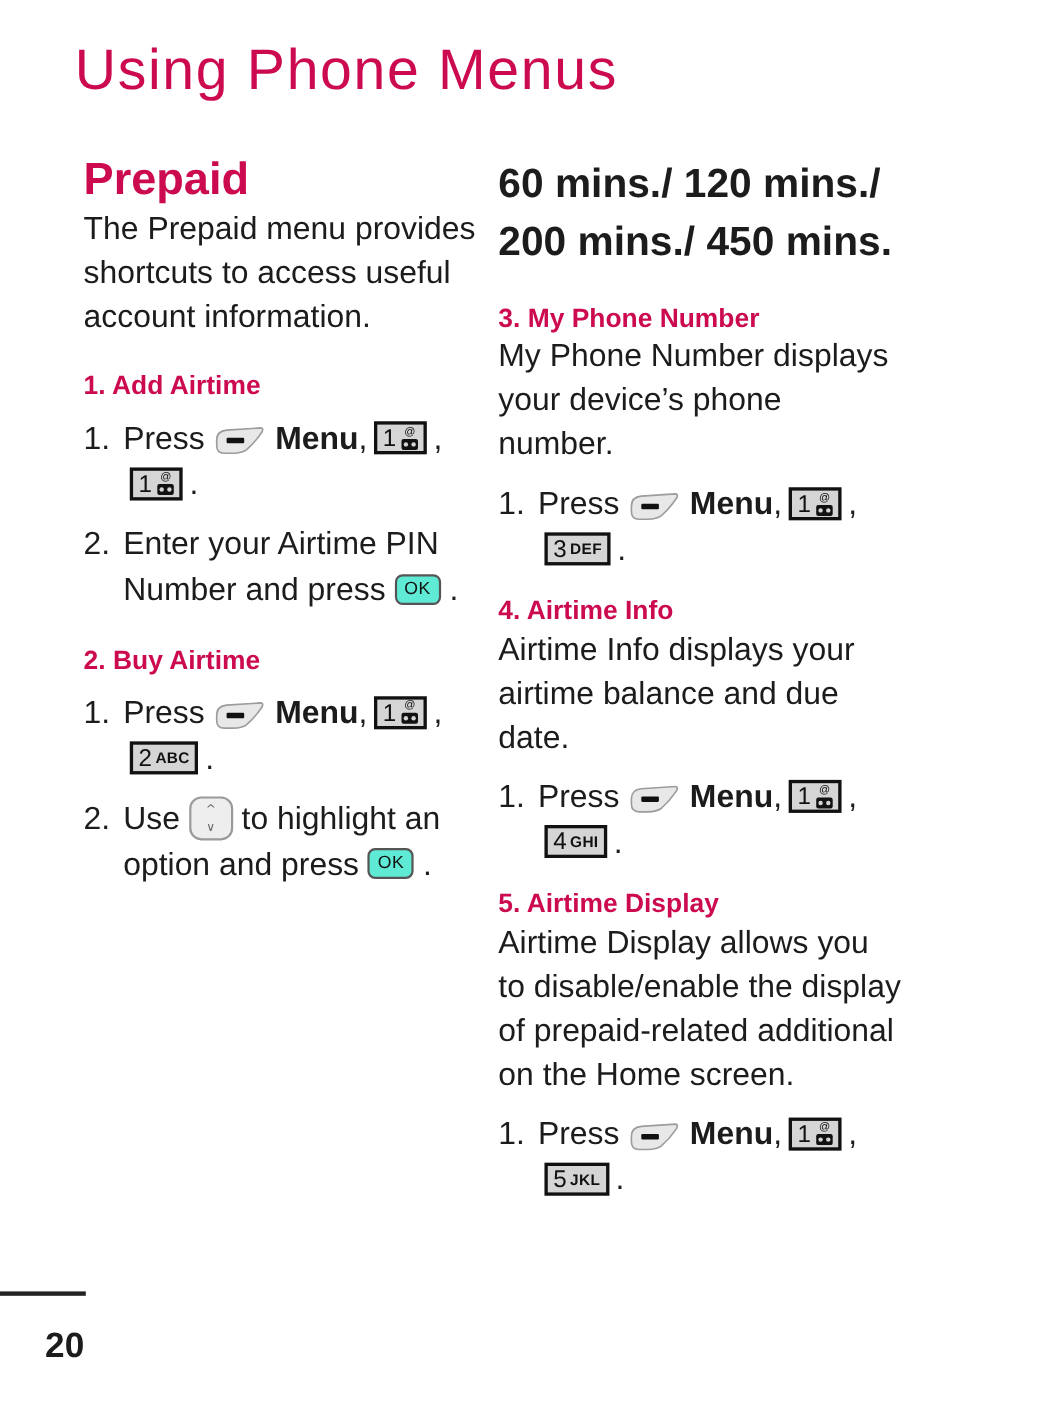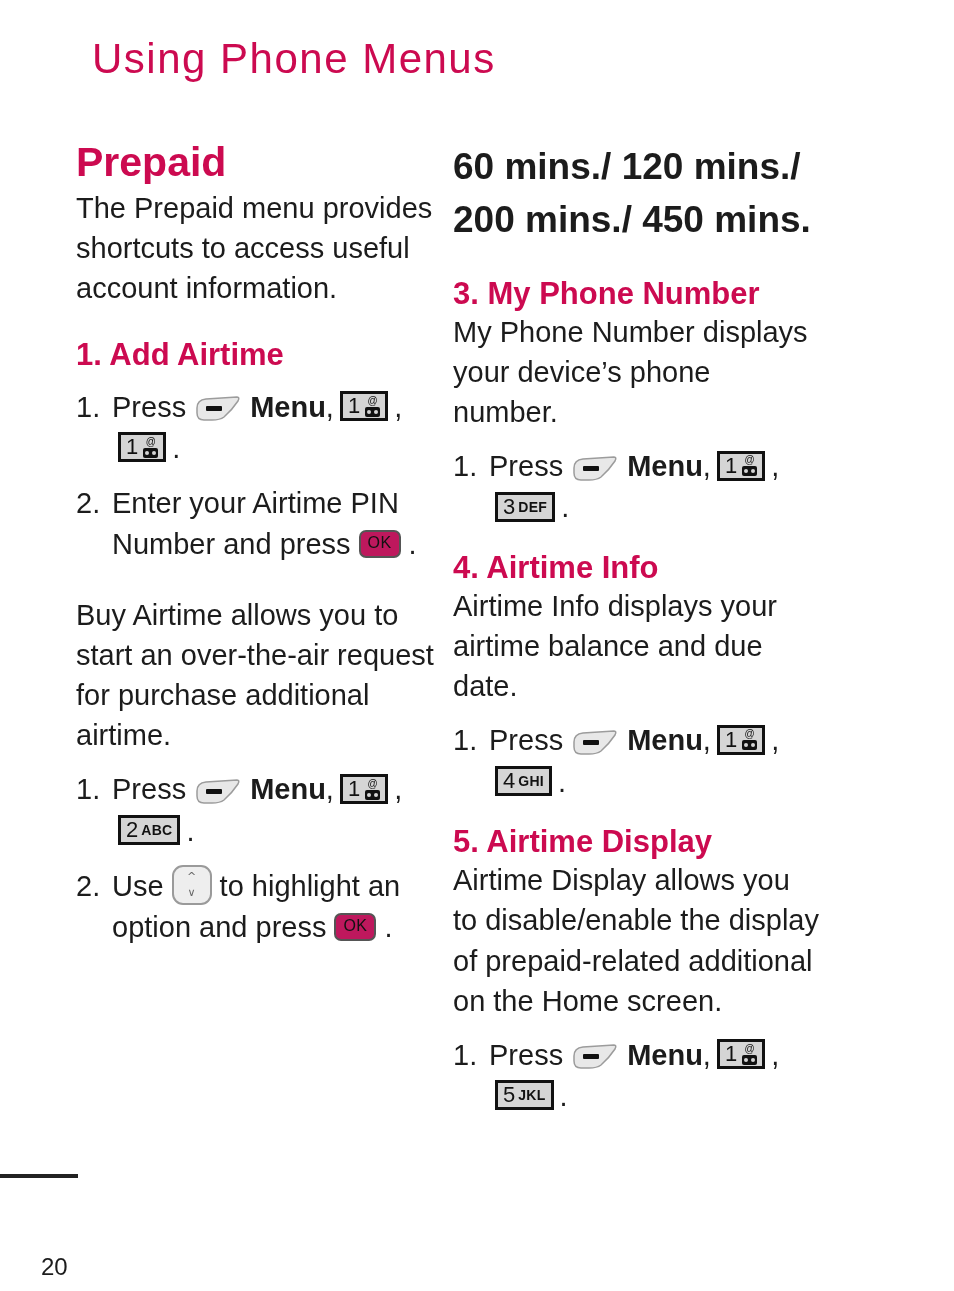--- a/index.html
+++ b/index.html
@@ -17,23 +17,23 @@
   .page {
     position: relative;
     width: 954px;
     height: 1291px;
     padding: 0;
   }
 
   
   .chapter-title {
     position: absolute;
-    left: 92px;
+    left: 68px;
     top: 36px;
-    font-size: 42px;
+    font-size: 52px;
     font-weight: 400;
     letter-spacing: 1.5px;
     color: #cc0a50;
     line-height: 1.1;
     white-space: nowrap;
   }
 
   
   .columns {
     position: absolute;
@@ -53,21 +53,21 @@
     color: #cc0a50;
     font-weight: bold;
     margin: 0;
     line-height: 1.12;
   }
   h2.main-head {
     font-size: 41px;
     margin-bottom: 2px;
   }
   h2.sub-head {
-    font-size: 31px;
+    font-size: 24px;
     margin-bottom: 1px;
   }
   .spacer-lg { height: 30px; }
   .spacer-md { height: 22px; }
 
   p.body-text {
     margin: 0;
     font-size: 29px;
     line-height: 1.38;
     color: #1c1c1c;
@@ -181,21 +181,21 @@
 
   
   .okkey {
     display: inline-flex;
     align-items: center;
     justify-content: center;
     width: 42px;
     height: 28px;
     border: 2px solid #555;
     border-radius: 7px;
-    background: #be185d;
+    background: #5eead4;
     font-size: 16px;
     font-weight: 500;
     color: #111;
     margin: 0 8px;
     letter-spacing: 0.5px;
     position: relative;
     top: -1px;
   }
 
   
@@ -227,24 +227,23 @@
     left: 0;
     top: 1174px;
     width: 78px;
     height: 4px;
     background: #222222;
   }
   .page-number {
     position: absolute;
     left: 41px;
     top: 1205px;
-    font-size: 24px;
+    font-size: 32px;
     color: #1c1c1c;
-    font-weight: 400;
-    margin-top: 48px;
+    font-weight: 700;
   }
 </style>
 </head>
 <body>
 
 <div class="page">
 
   <div class="chapter-title">Using Phone Menus</div>
 
   <div class="columns">
@@ -302,21 +301,21 @@
           <div class="step-line">
             <span class="txt">Number and press</span>
             <span class="okkey">OK</span>
             <span class="txt">.</span>
           </div>
         </div>
       </div>
 
       <div class="spacer-lg"></div>
 
-      <p class="body-text">Buy Airtime allows you to start an over-the-air request for purchase additional airtime.</p>
+      <h2 class="section-head sub-head">2. Buy Airtime</h2>
 
       <div class="step">
         <div class="step-num">1.</div>
         <div class="step-body">
           <div class="step-line">
             <span class="txt">Press</span>
             <span class="softkey">
               <svg width="48" height="26" viewBox="0 0 48 26">
                 <path d="M3 12 Q3 4 12 3 L43 1 Q46 1 44 5 Q38 14 30 21 Q26 24 18 24 L10 24 Q3 24 3 17 Z" fill="#e8e8e8" stroke="#9c9c9c" stroke-width="1.5"></path>
                 <rect x="12" y="10" width="16" height="5" rx="1" fill="#111"></rect>

